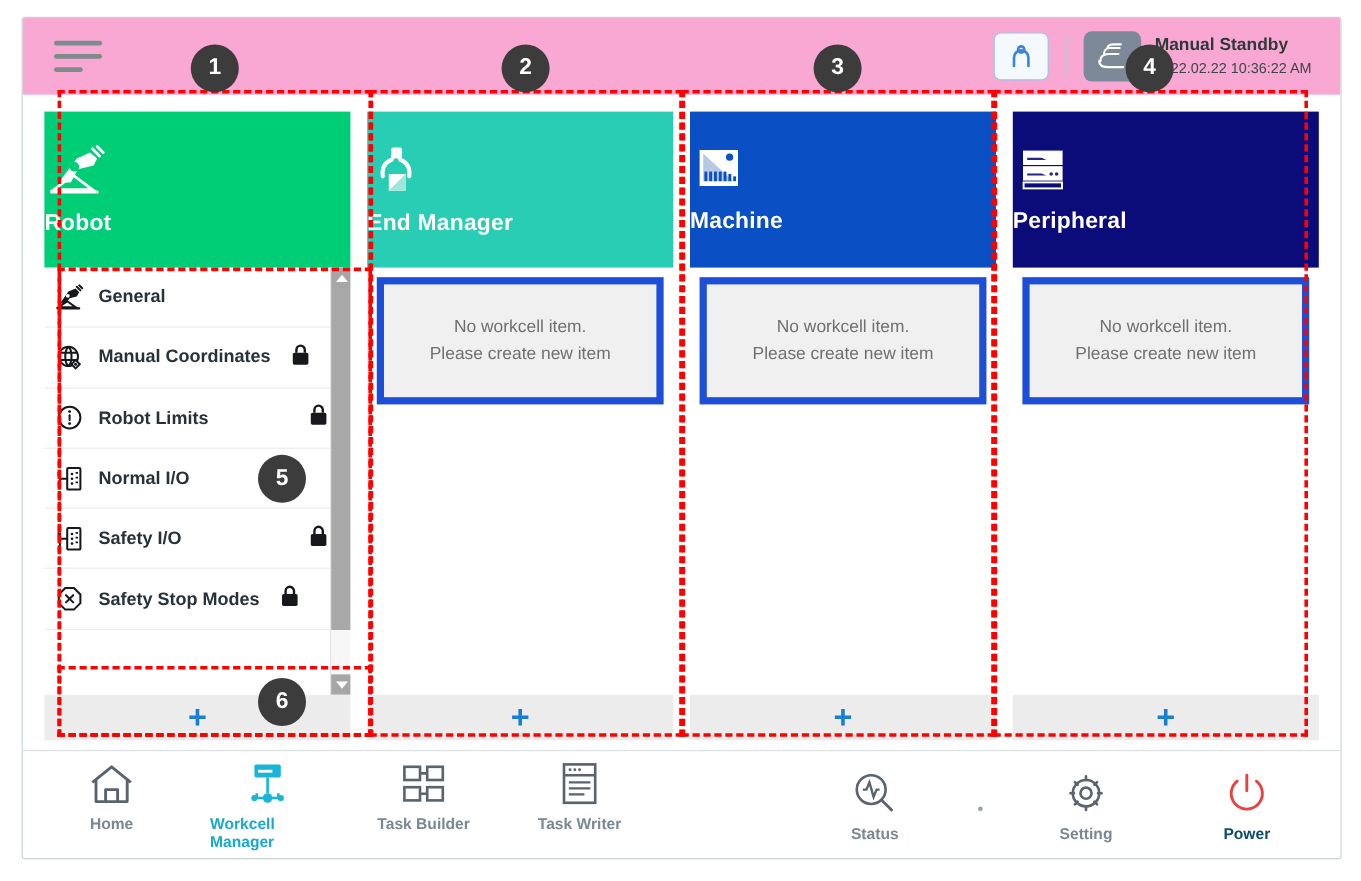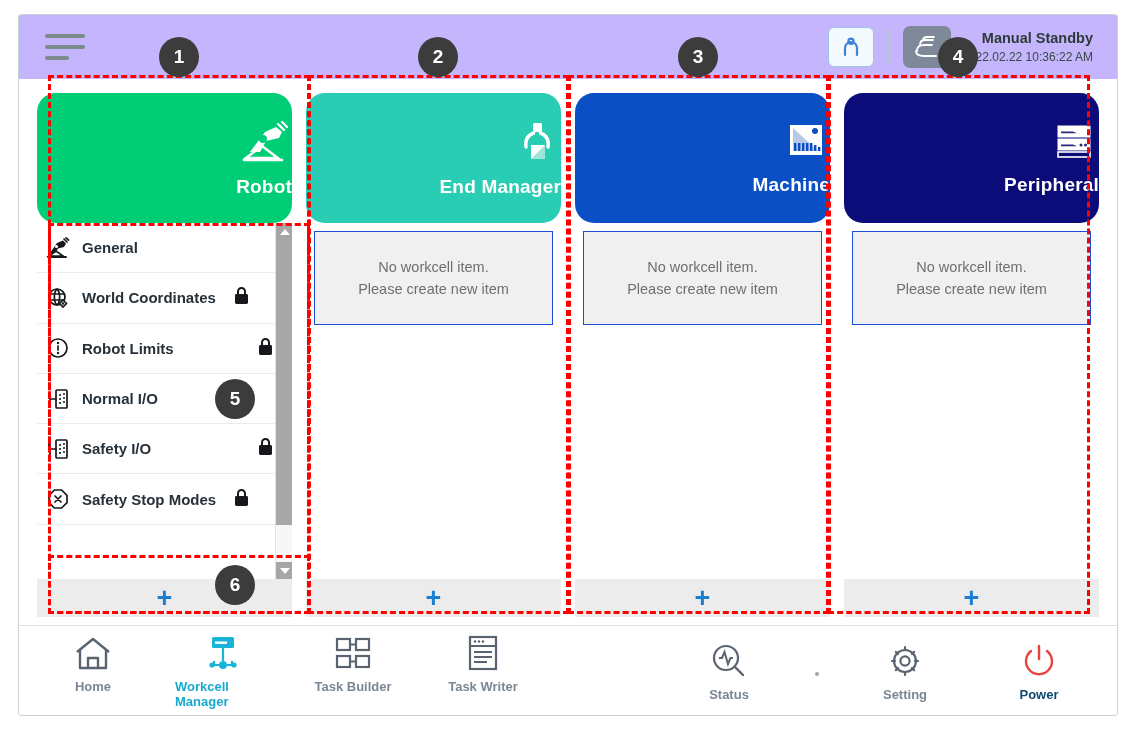--- a/index.html
+++ b/index.html
@@ -17,22 +17,22 @@
     background: #ffffff;
     border: 1px solid #c9d2d2;
     border-radius: 3px;
     overflow: hidden;
   }
 
   
   .header {
     position: absolute; left: 0; top: 0;
     width: 100%; height: 64px;
-    background: #c4b5fd;
-    display: flex; align-items: center; text-align: right;
+    background: #f9a8d4;
+    display: flex; align-items: center;
   }
   .hamburger {
     margin-left: 26px;
     width: 42px; height: 34px;
     display: flex; flex-direction: column; justify-content: center; gap: 7px;
     cursor: pointer;
   }
   .hamburger i { display:block; height: 4px; background: #7d8b8c; border-radius: 2px; }
   .hamburger i:nth-child(1){ width: 40px; }
   .hamburger i:nth-child(2){ width: 40px; }
@@ -64,31 +64,31 @@
     display: flex; gap: 14px;
     padding: 14px 18px 10px 18px;
     background: #ffffff;
   }
   .card {
     flex: 1 1 0; display: flex; flex-direction: column;
     background: #ffffff; position: relative;
   }
   .card-head {
     height: 130px; display: flex; flex-direction: column;
-    align-items: flex-end; justify-content: center; gap: 10px;
-    color: #ffffff; flex: none; border-radius: 19px;
+    align-items: flex-start; justify-content: center; gap: 10px;
+    color: #ffffff; flex: none;
   }
   .card-title { font-size: 19px; font-weight: bold; letter-spacing: .2px; }
 
   .card-body { flex: 1 1 auto; position: relative; overflow: hidden; text-align: center; }
 
   .empty-box {
     margin: 8px 8px 4px 8px;
-    height: 94px;
-    background: #f0f0f0; border: 1px solid #1d4ed8;
+    height: 106px;
+    background: #f0f0f0; border: 6px solid #1d4ed8;
     display: flex; flex-direction: column; align-items: center; justify-content: center;
     color: #6f6f6f; font-size: 14.5px; line-height: 1.55;
   }
 
   .card-foot {
     height: 38px; background: #ececec;
     display: flex; align-items: center; justify-content: center;
     flex: none; cursor: pointer;
   }
   .plus { color: #1a7fd4; font-size: 27px; font-weight: bold; line-height: 1; }
@@ -224,21 +224,21 @@
               </div>
               <div class="row">
                 <span class="row-icon">
                   <svg width="24" height="24" viewBox="0 0 24 24">
                     <circle cx="11" cy="11" r="8" fill="none" stroke="#16181c" stroke-width="1.7"></circle>
                     <path d="M11 3 C7.5 6 7.5 16 11 19 M11 3 C14.5 6 14.5 16 11 19 M3.6 8 H18.4 M3.6 14 H18.4" fill="none" stroke="#16181c" stroke-width="1.7"></path>
                     <path d="M17 14 L20.5 17.5 L17 21 L13.5 17.5 Z" fill="#ffffff" stroke="#16181c" stroke-width="1.6"></path>
                     <circle cx="17" cy="17.5" r="1.3" fill="#16181c"></circle>
                   </svg>
                 </span>
-                <span class="row-label">World Coordinates</span>
+                <span class="row-label">Manual Coordinates</span>
                 <span class="row-lock" style="margin-left: 6px;"><svg width="17" height="19" viewBox="0 0 17 19">
                     <rect x="2" y="8" width="13" height="10" rx="1.4" fill="#16181c"></rect>
                     <path d="M5 8 V5.5 A3.5 3.5 0 0 1 12 5.5 V8" fill="none" stroke="#16181c" stroke-width="2"></path>
                   </svg></span>
               </div>
               <div class="row">
                 <span class="row-icon">
                   <svg width="24" height="24" viewBox="0 0 24 24">
                     <circle cx="12" cy="12" r="9" fill="none" stroke="#16181c" stroke-width="1.7"></circle>
                     <circle cx="12" cy="7" r="1.2" fill="#16181c"></circle>

